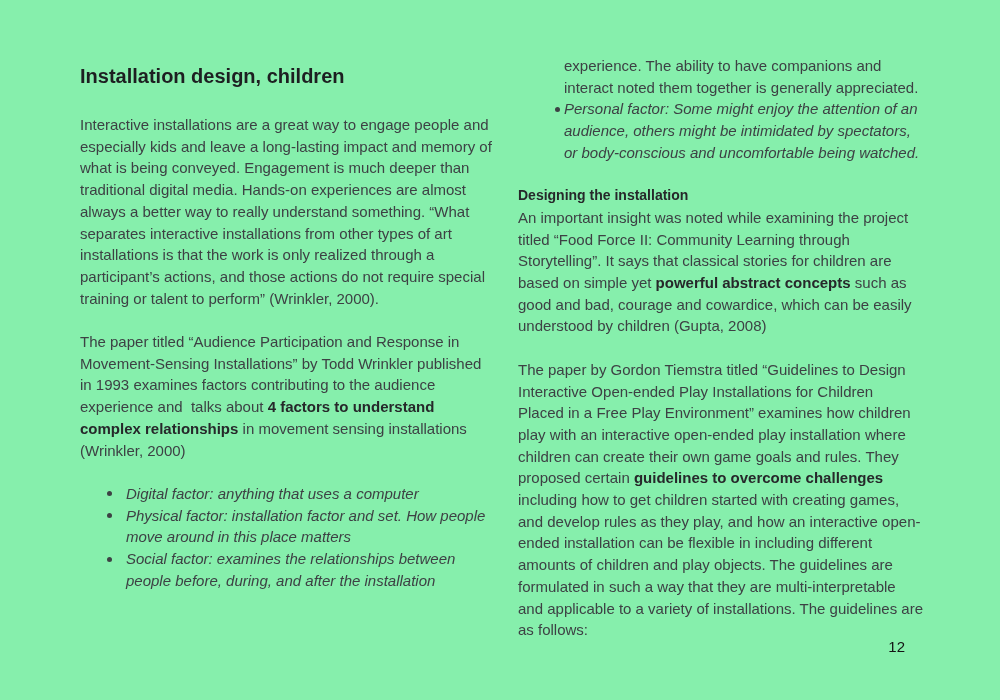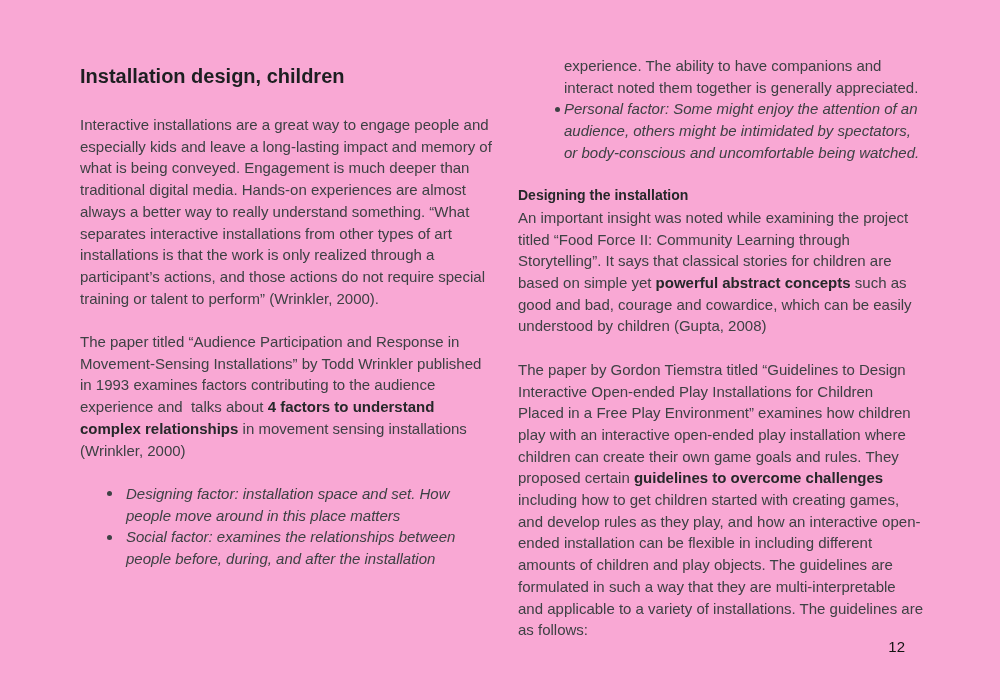--- a/index.html
+++ b/index.html
@@ -1,20 +1,20 @@
 <!DOCTYPE html>
 <html><head>
 <meta charset="utf-8">
 <style>
   html, body { margin: 0; padding: 0; background: #ffffff; }
   .page {
     position: relative;
     width: 1000px;
     height: 700px;
-    background: #f9a8d4;
+    background: #86efac;
     overflow: hidden;
     font-family: "Liberation Sans", sans-serif;
     color: #3d4144;
   }
   .col {
     position: absolute;
     font-size: 15px;
     line-height: 21.7px;
   }
   .col-left  { left: 80px;  top: 62px; width: 412px; }
@@ -75,21 +75,25 @@
     <p class="para">Interactive installations are a great way to engage people and especially kids and leave a long-lasting impact and memory of what is being conveyed. Engagement is much deeper than traditional digital media. Hands-on experiences are almost always a better way to really understand something. “What separates interactive installations from other types of art installations is that the work is only realized through a participant’s actions, and those actions do not require special training or talent to perform” (Wrinkler, 2000).</p>
 
     <div class="spacer"></div>
 
     <p class="para"><span>The paper titled “Audience Participation and Response in Movement-Sensing Installations” by Todd Wrinkler published in 1993 examines factors contributing to the audience experience and  talks about </span><span class="bold-inline">4 factors to understand complex relationships</span><span> in movement sensing installations (Wrinkler, 2000)</span></p>
 
     <div class="spacer"></div>
 
     <div class="bullet">
       <span class="dot"></span>
-      <span class="bullet-text">Designing factor: installation space and set. How people move around in this place matters</span>
+      <span class="bullet-text">Digital factor: anything that uses a computer</span>
+    </div>
+    <div class="bullet">
+      <span class="dot"></span>
+      <span class="bullet-text">Physical factor: installation factor and set. How people move around in this place matters</span>
     </div>
     <div class="bullet">
       <span class="dot"></span>
       <span class="bullet-text">Social factor: examines the relationships between people before, during, and after the installation</span>
     </div>
   </div>
 
   <div class="col col-right">
     <div class="continuation">experience. The ability to have companions and interact noted them together is generally appreciated.</div>
 

